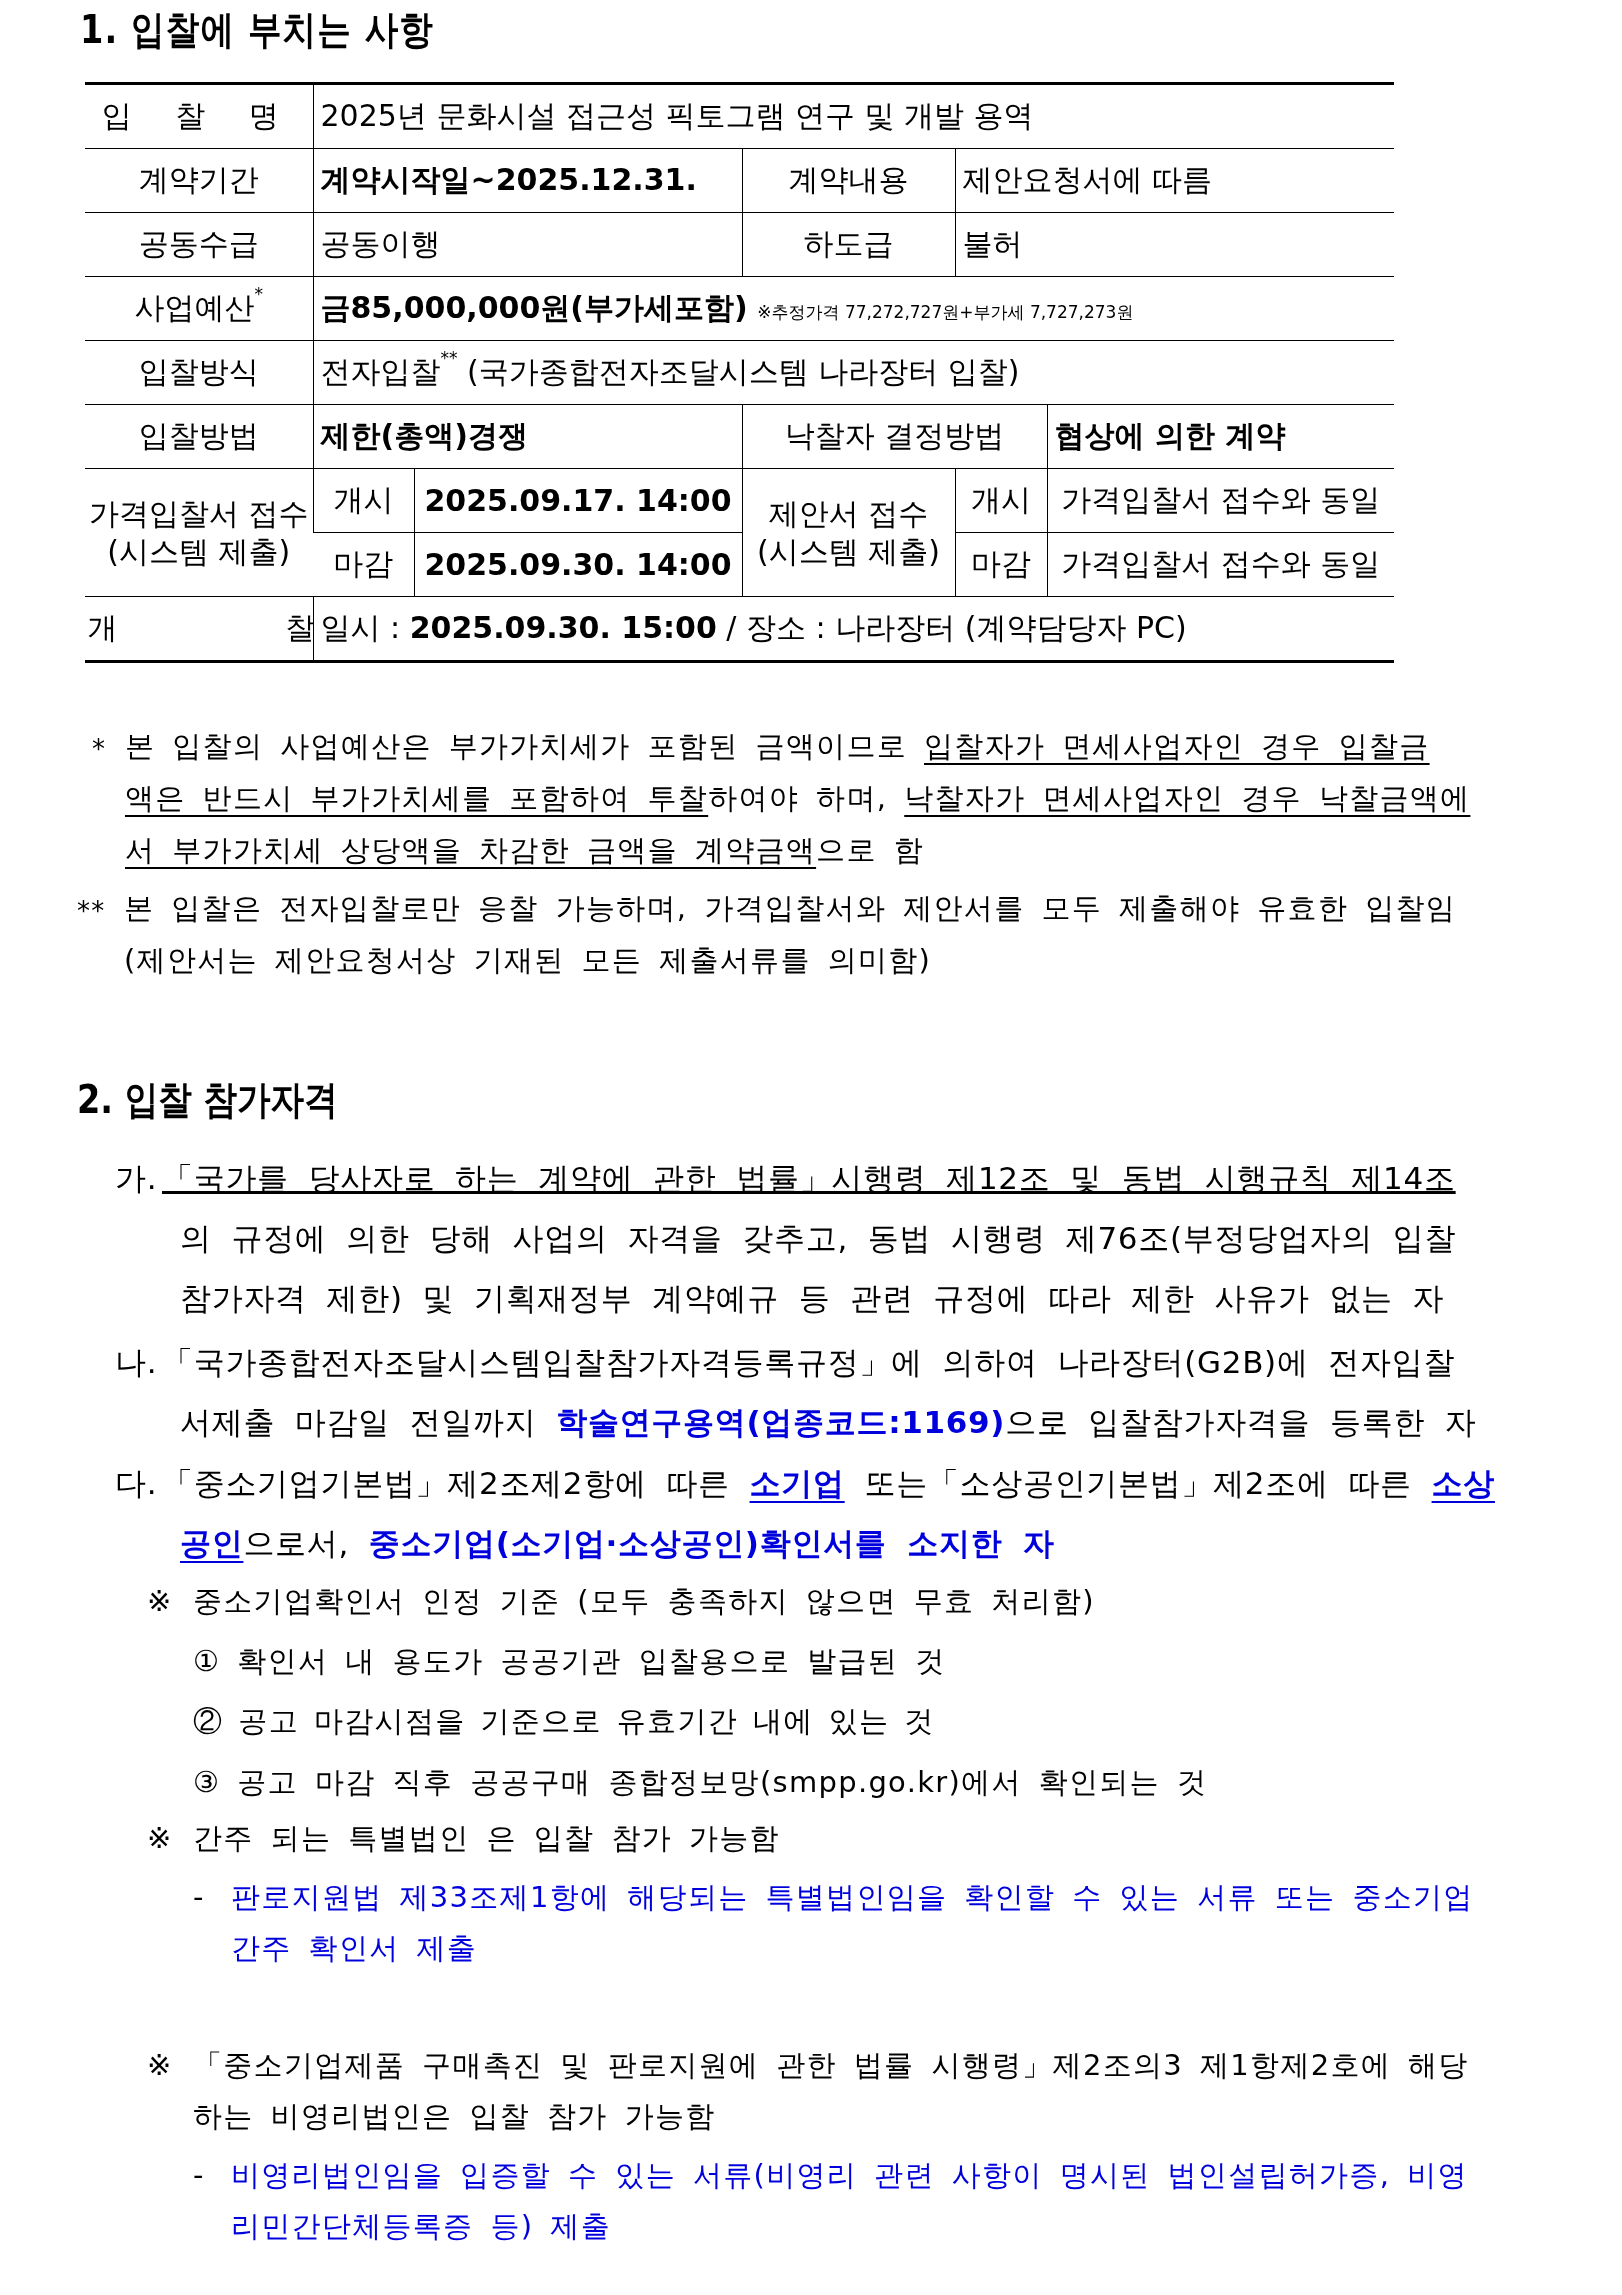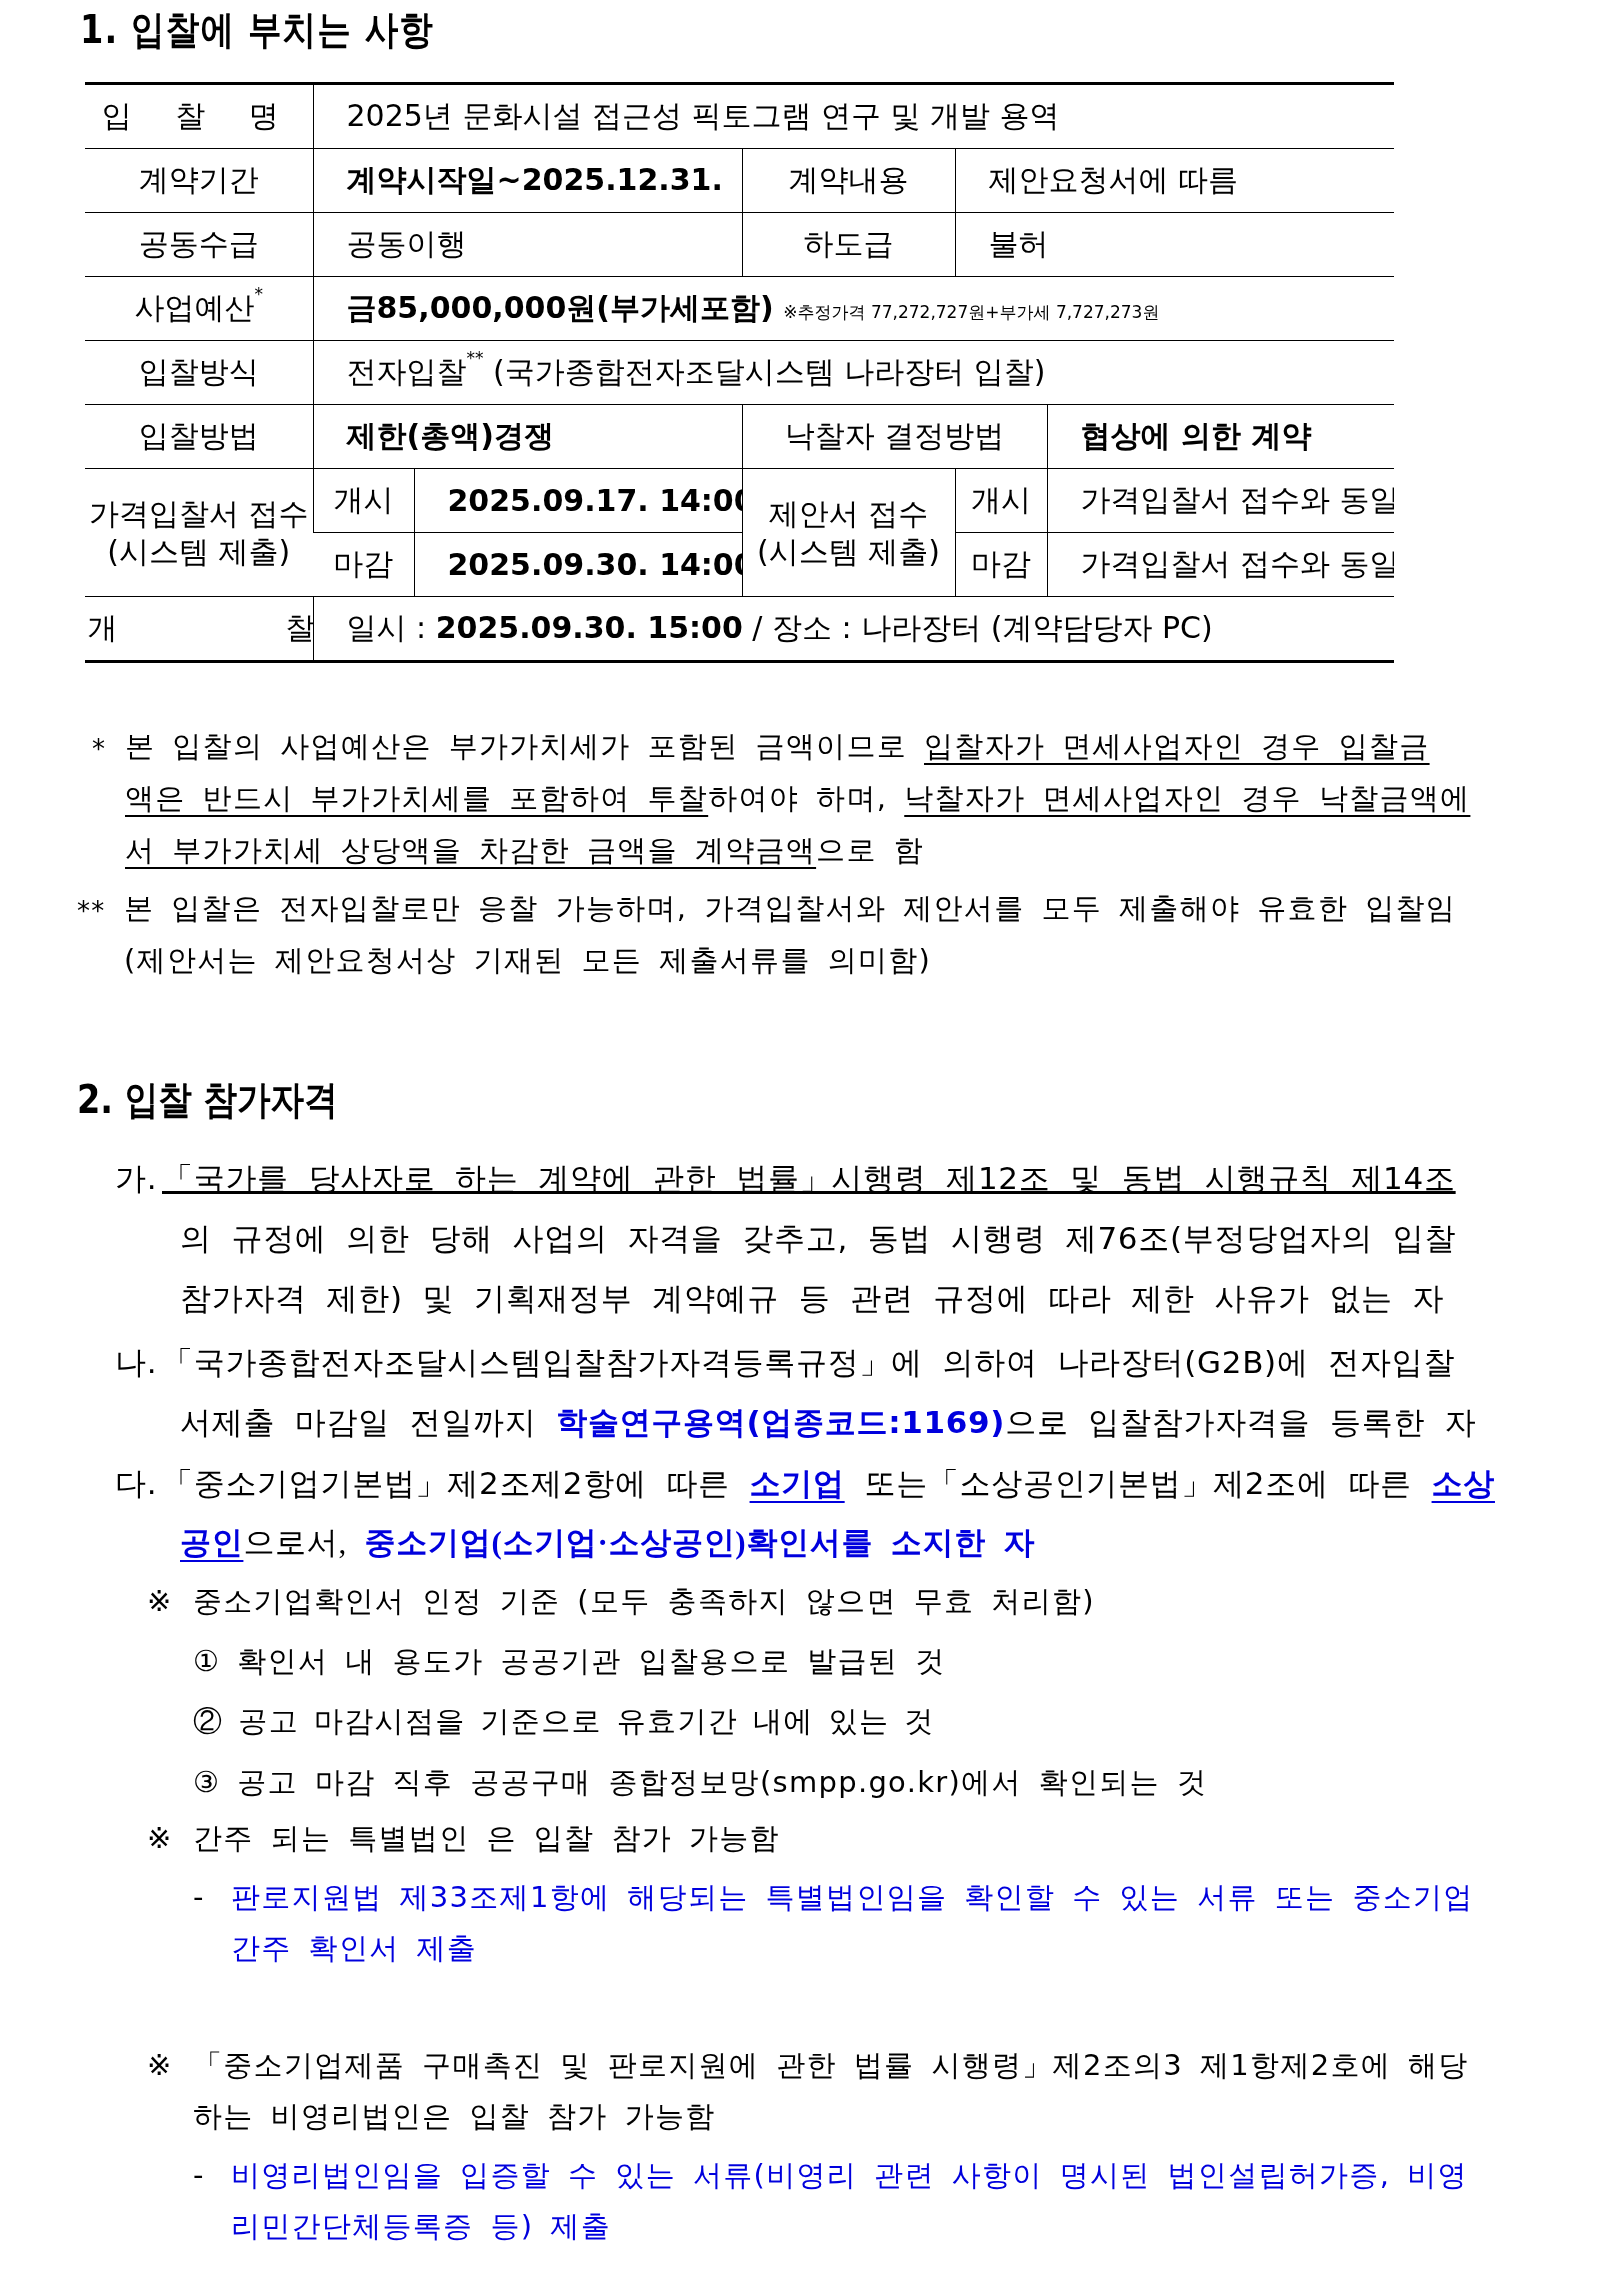--- a/index.html
+++ b/index.html
@@ -15,21 +15,21 @@
   }
   table.info {
     position: absolute; left: 85px; top: 82px; width: 1309px;
     border-collapse: collapse; table-layout: fixed;
     border-top: 3.9px solid #000; border-bottom: 3.9px solid #000;
     font-size: 30px;
   }
   table.info td {
     border-top: 1.3px solid #000; border-bottom: 1.3px solid #000;
     border-left: 1.3px solid #000; border-right: 0;
-    height: 63px; padding: 0 33px; white-space: nowrap; overflow: hidden;
+    height: 63px; padding: 0 7px; white-space: nowrap; overflow: hidden;
     vertical-align: middle;
   }
   table.info td:first-child { border-left: 0; }
   table.info td.lbl { text-align: center; padding: 0 2.6px; }
   table.info td.b { font-weight: bold; }
   table.info td.c { text-align: center; }
   .spaced { letter-spacing: 17px; }
   .spaced-wide { letter-spacing: 79px; }
   sup { font-size: 17px; vertical-align: top; position: relative; top: -3.9px; }
   .note-small { font-size: 17px; font-weight: normal; }
@@ -159,21 +159,21 @@
   <div style="padding-left:65px;">
     <span>서제출 마감일 전일까지 </span><span class="blue bold">학술연구용역(업종코드:1169)</span><span>으로 입찰참가자격을 등록한 자</span>
   </div>
 </div>
 
 <div class="para" style="left:115px; top:1453px; width:1446px;">
   <span style="position:absolute; left:0; top:0;">다.</span>
   <div style="padding-left:47px;">
     <span>「중소기업기본법」제2조제2항에 따른 </span><span class="blue bold u">소기업</span><span> 또는「소상공인기본법」제2조에 따른 </span><span class="blue bold u">소상</span>
   </div>
-  <div style="padding-left:65px;font-family:Liberation Serif, serif;">
+  <div style="padding-left:65px;">
     <span class="blue bold u">공인</span><span>으로서, </span><span class="blue bold">중소기업(소기업·소상공인)확인서를 소지한 자</span>
   </div>
 </div>
 
 <div class="sub" style="left:147px; top:1574px; width:1413px;">
   <span style="position:absolute; left:0; top:0;">※</span>
   <div style="padding-left:46px;">중소기업확인서 인정 기준 (모두 충족하지 않으면 무효 처리함)</div>
   <div style="padding-left:46px; margin-top:5.2px;">① 확인서 내 용도가 공공기관 입찰용으로 발급된 것</div>
   <div style="padding-left:46px; margin-top:5.2px;font-family:Liberation Serif, serif;">② 공고 마감시점을 기준으로 유효기간 내에 있는 것</div>
   <div style="padding-left:46px; margin-top:5.2px;">③ 공고 마감 직후 공공구매 종합정보망(smpp.go.kr)에서 확인되는 것</div>

